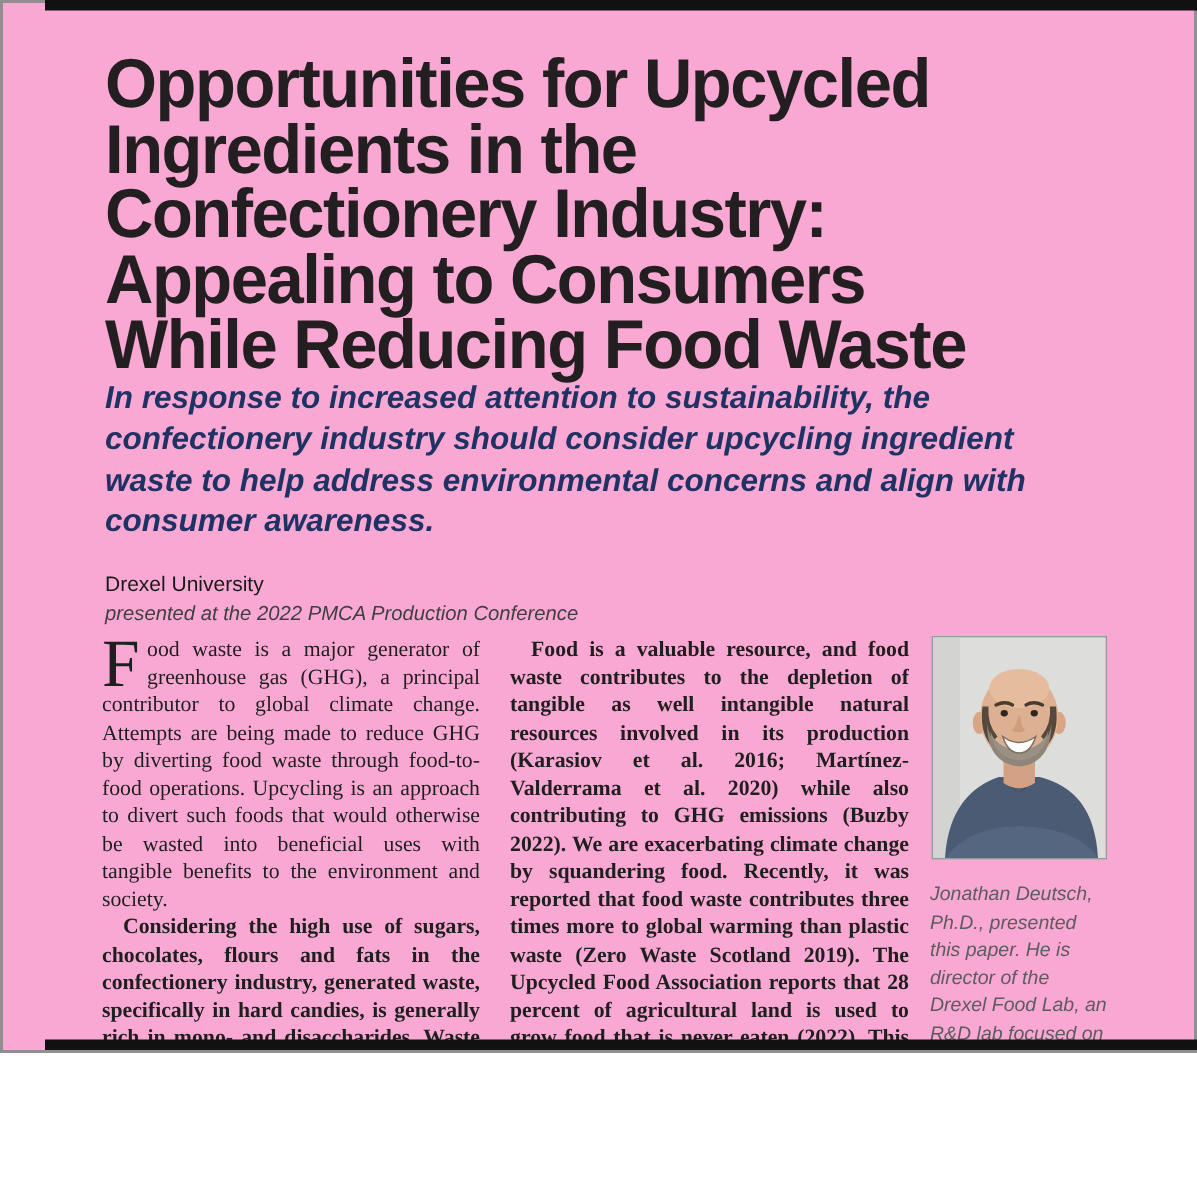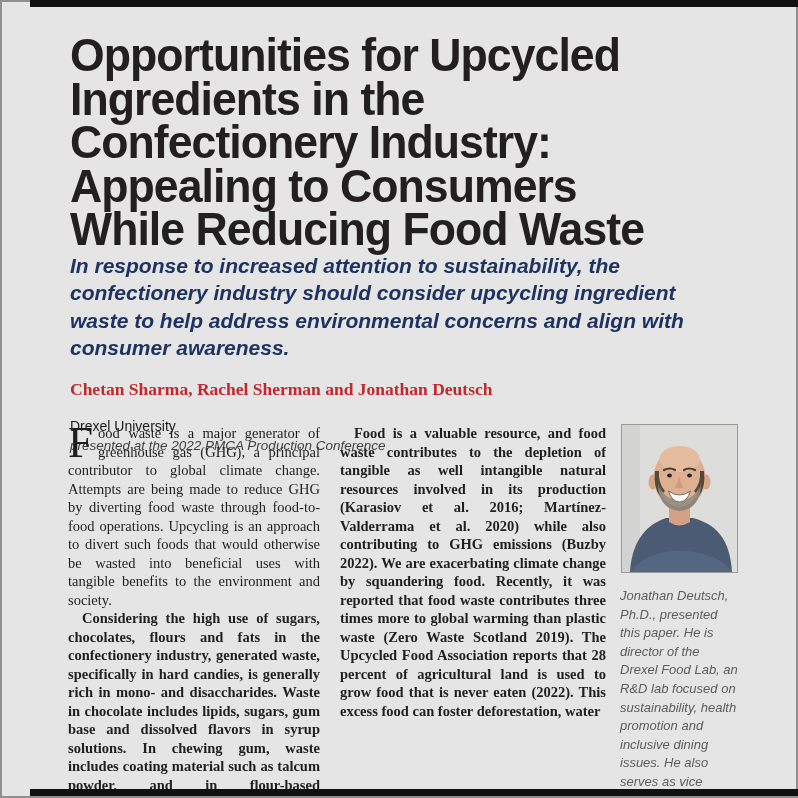--- a/index.html
+++ b/index.html
@@ -1,19 +1,19 @@
 <!DOCTYPE html>
 <html><head>
 <meta charset="utf-8">
 <style>
   html,body{margin:0;padding:0;background:#ffffff;}
   .page{
     position:relative;
-    width:798px;height:798px;
-    background:#e5e5e5;
+    width:798px;height:702px;
+    background:#f9a8d4;
     overflow:hidden;
     font-family:"Liberation Sans",sans-serif;
   }
   .frame{position:absolute;inset:0;border:2px solid #8f8f8f;pointer-events:none;z-index:5;}
   .bar-top{position:absolute;top:0;left:30px;right:0;height:7px;background:#111111;z-index:6;}
   .bar-bottom{position:absolute;bottom:2px;left:30px;right:0;height:7px;background:#111111;z-index:6;}
 
   .header{position:absolute;left:70px;top:34px;width:690px;}
   .title{
     color:#231f20;
@@ -107,21 +107,20 @@
 
   <div class="header">
     <h1 class="title" style="margin:0;">
       <div class="tline">Opportunities for Upcycled</div>
       <div class="tline">Ingredients in the</div>
       <div class="tline">Confectionery Industry:</div>
       <div class="tline">Appealing to Consumers</div>
       <div class="tline">While Reducing Food Waste</div>
     </h1>
     <div class="deck">In response to increased attention to sustainability, the confectionery industry should consider upcycling ingredient waste to help address environmental concerns and align with consumer awareness.</div>
-    <div class="authors">Chetan Sharma, Rachel Sherman and Jonathan Deutsch</div>
     <div class="affiliation">Drexel University</div>
     <div class="presented">presented at the 2022 PMCA Production Conference</div>
   </div>
 
   <div class="columns">
     <div class="col col-1">
       <p class="body-p"><span class="dropcap">F</span><span>ood waste is a major generator of greenhouse gas (GHG), a principal contributor to global climate change. Attempts are being made to reduce GHG by diverting food waste through food-to-food operations. Upcycling is an approach to divert such foods that would otherwise be wasted into beneficial uses with tangible benefits to the environment and society.</span></p>
       <p class="body-p indent">Considering the high use of sugars, chocolates, flours and fats in the confectionery industry, generated waste, specifically in hard candies, is generally rich in mono- and disaccharides. Waste in chocolate includes lipids, sugars, gum base and dissolved flavors in syrup solutions. In chewing gum, waste includes coating material such as talcum powder, and in flour-based confectionery products, starch and sugars. Moving forward, in response to increased attention to sus-</p>
     </div>
 

